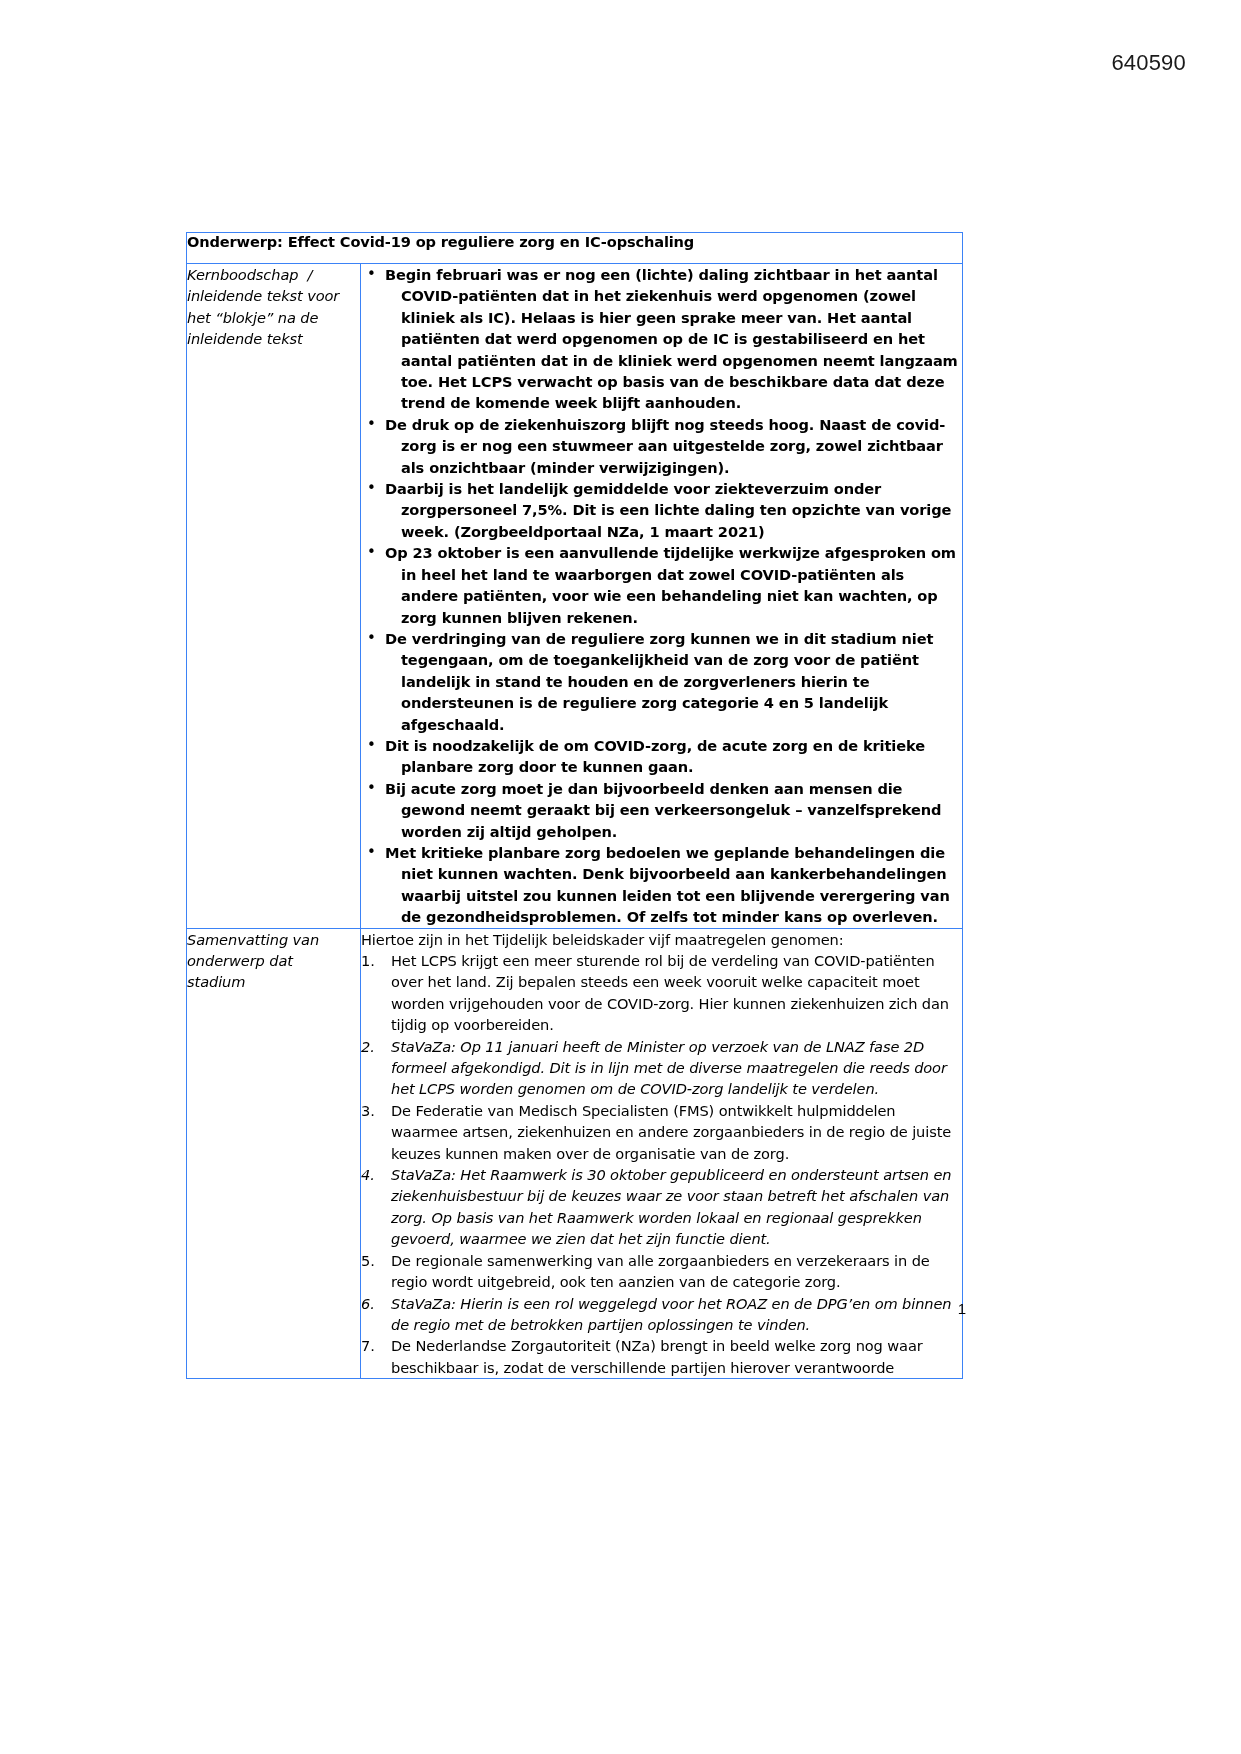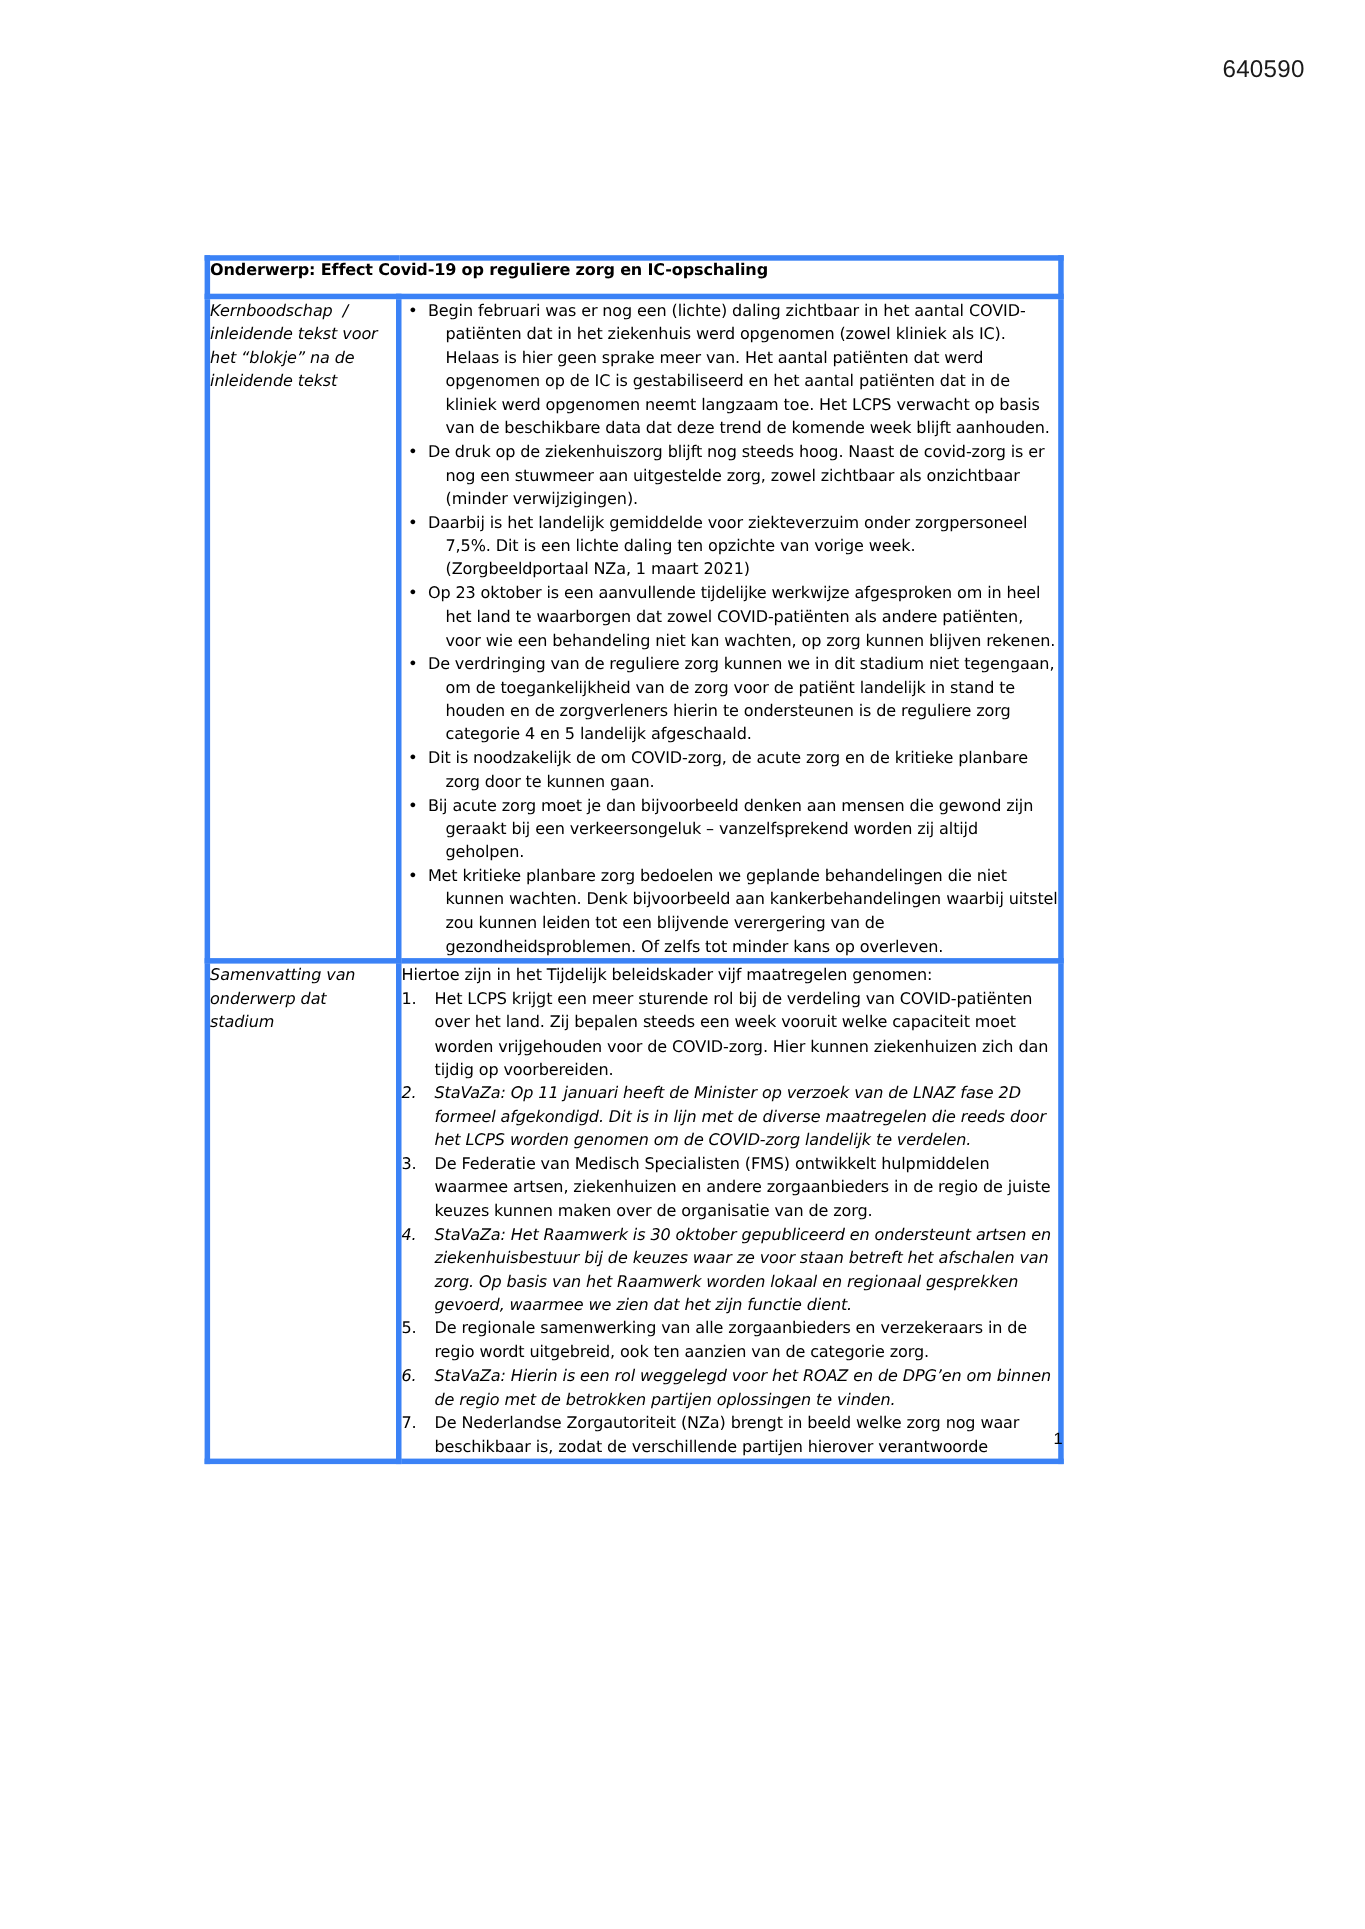--- a/index.html
+++ b/index.html
@@ -46,21 +46,21 @@
   }
   table.factsheet {
     position: absolute;
     top: 232px;
     left: 186px;
     width: 776px;
     border-collapse: collapse;
     table-layout: fixed;
   }
   table.factsheet td {
-    border: 5px solid #3b82f6;
+    border: 1px solid #3b82f6;
     vertical-align: top;
     padding: 0;
   }
   td.subject-cell {
     padding: 7px 0 9px 12px;
     font-weight: bold;
     font-size: 14.6px;
     font-family: "DejaVu Sans", sans-serif;
     letter-spacing: -0.15px;
     height: 30px;
@@ -96,20 +96,21 @@
   ul.bullets > li .bullet-dot {
     position: absolute;
     left: 6px;
     top: 0px;
     font-size: 15px;
     line-height: 21.4px;
   }
   ul.bullets > li .btext {
     display: block;
     text-indent: -0px;
+    font-weight: bold;
   }
   
   ul.bullets > li .btext {
     padding-left: 16px;
     text-indent: -16px;
   }
   ol.numbered {
     margin: 0;
     padding: 0;
     list-style: none;
@@ -194,21 +195,21 @@
             <li>
                 <span class="bullet-dot">•</span>
                 <span class="btext">De verdringing van de reguliere zorg kunnen we in dit stadium niet tegengaan, om de toegankelijkheid van de zorg voor de patiënt landelijk in stand te houden en de zorgverleners hierin te ondersteunen is de reguliere zorg categorie 4 en 5 landelijk afgeschaald.</span>
               </li>
             <li>
                 <span class="bullet-dot">•</span>
                 <span class="btext">Dit is noodzakelijk de om COVID-zorg, de acute zorg en de kritieke planbare zorg door te kunnen gaan.</span>
               </li>
             <li>
                 <span class="bullet-dot">•</span>
-                <span class="btext">Bij acute zorg moet je dan bijvoorbeeld denken aan mensen die gewond zijn geraakt bij een verkeersongeluk – vanzelfsprekend worden zij altijd geholpen.</span>
+                <span class="btext">Bij acute zorg moet je dan bijvoorbeeld denken aan mensen die gewond neemt geraakt bij een verkeersongeluk – vanzelfsprekend worden zij altijd geholpen.</span>
               </li>
             <li>
                 <span class="bullet-dot">•</span>
                 <span class="btext">Met kritieke planbare zorg bedoelen we geplande behandelingen die niet kunnen wachten. Denk bijvoorbeeld aan kankerbehandelingen waarbij uitstel zou kunnen leiden tot een blijvende verergering van de gezondheidsproblemen. Of zelfs tot minder kans op overleven.</span>
               </li>
           </ul>
         </td>
       </tr>
       <tr>
         <td class="label-cell">

